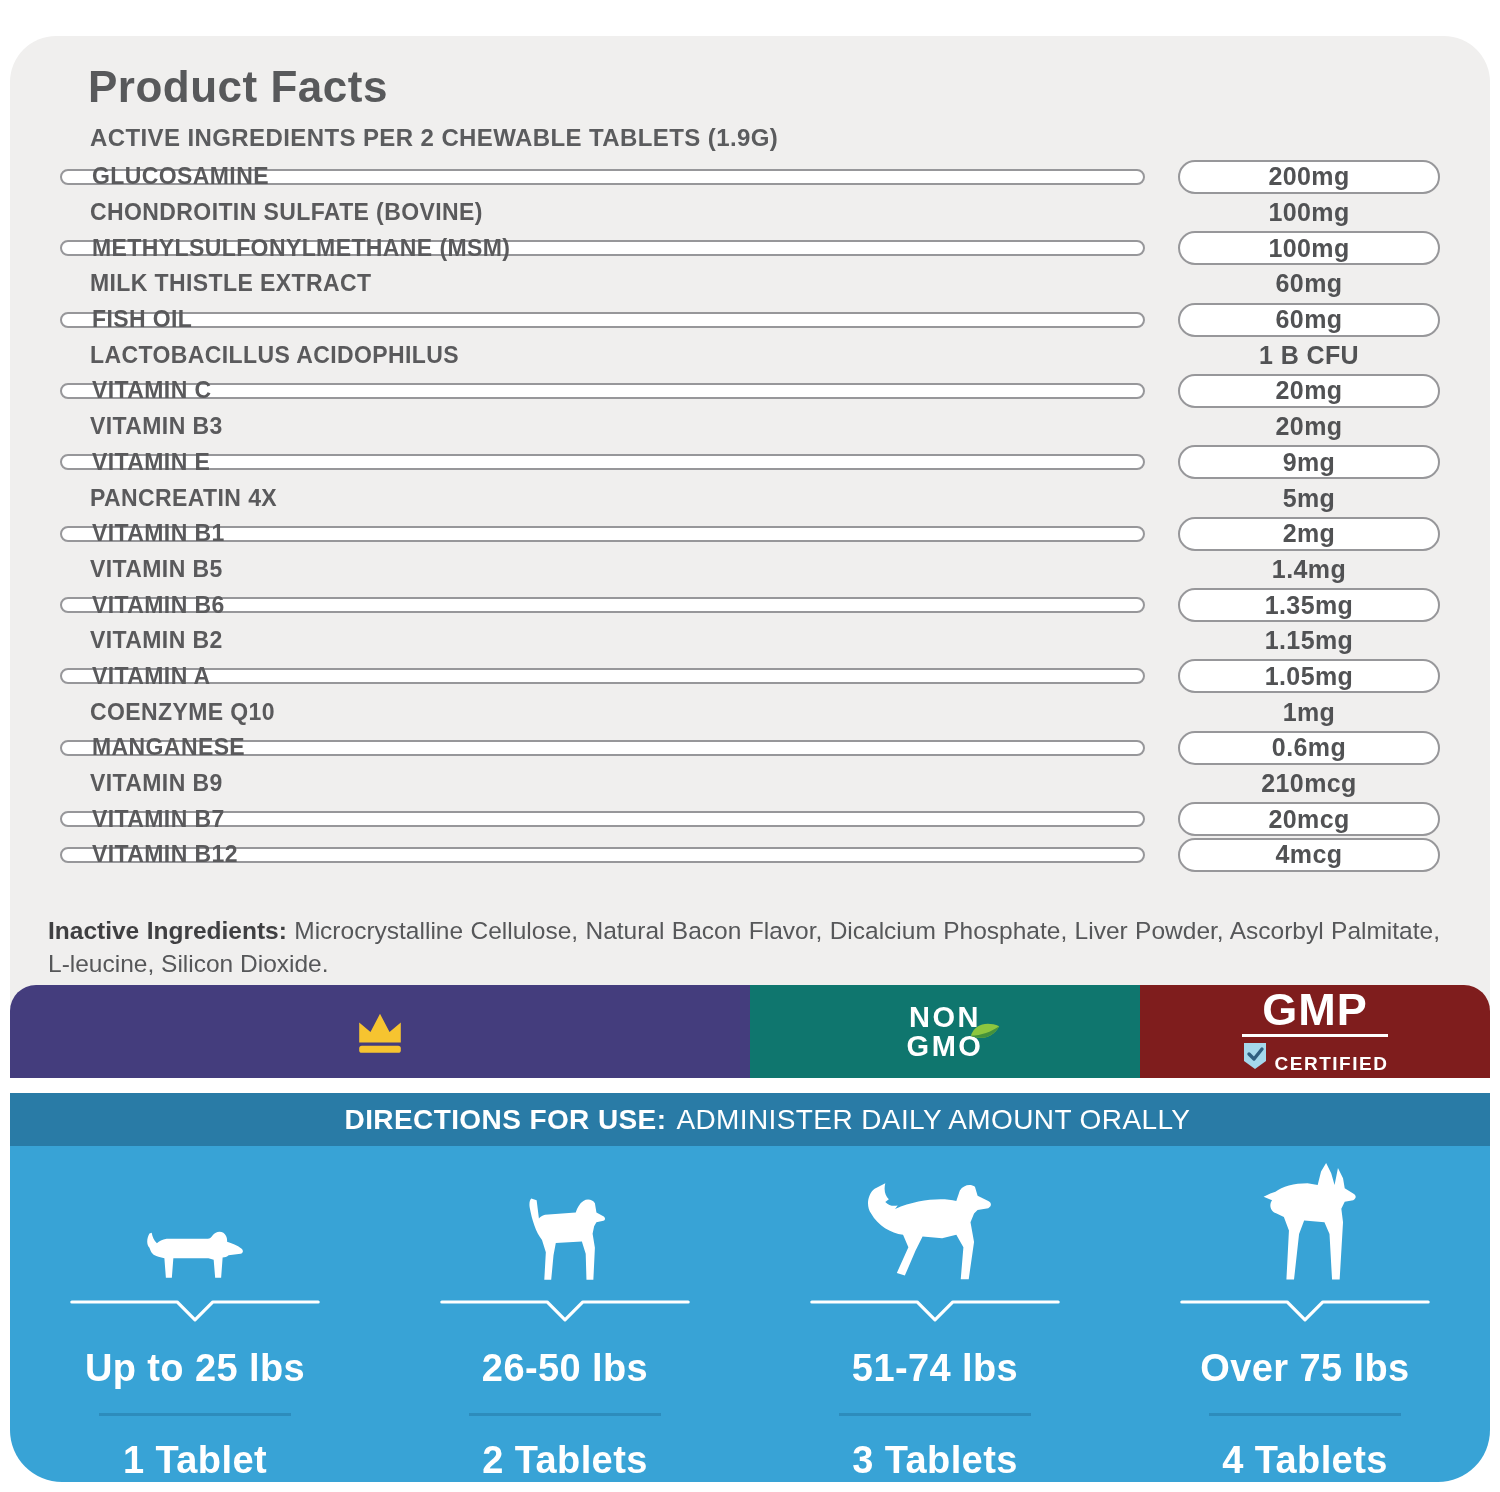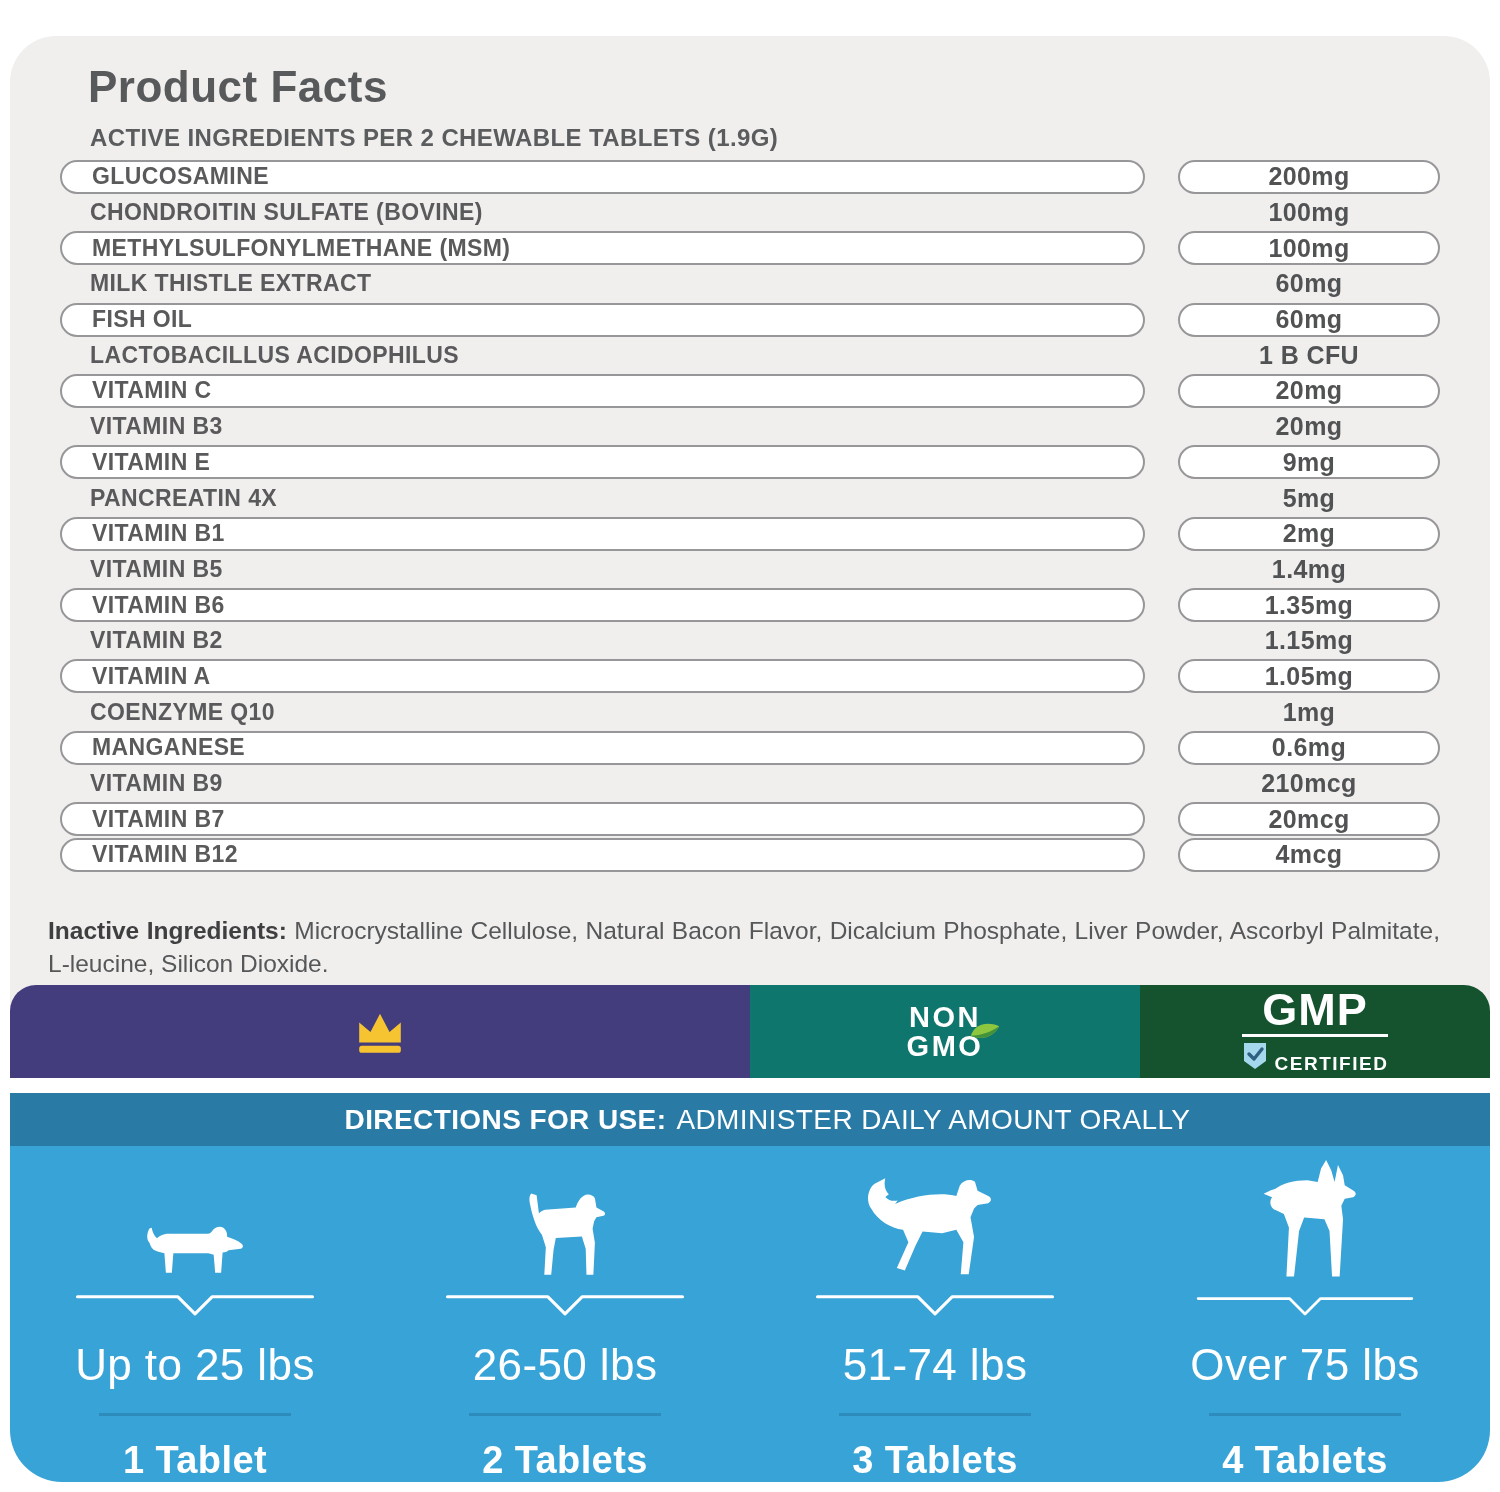--- a/index.html
+++ b/index.html
@@ -9,21 +9,21 @@
   }
   
   .card{
     position:absolute;left:10px;top:12px;width:1480px;height:971px;
     background:#f0efee;border-radius:46px 46px 0 0;margin-top:24px;
   }
   .pf-title{margin:26px 0 0 78px;font-size:44px;font-weight:bold;color:#58595b;letter-spacing:.5px;}
   .pf-sub{margin:12px 0 0 80px;font-size:24px;font-weight:bold;color:#5b5c5e;letter-spacing:.4px;}
   .ing-table{position:absolute;left:0;top:123px;width:100%;}
   .ing-row{display:flex;height:35.7px;align-items:center;}
-  .name-box{margin-left:50px;width:1085px;height:34px;display:flex;align-items:center;box-sizing:border-box;padding-left:30px;}
+  .name-box{margin-left:50px;width:1085px;height:16px;display:flex;align-items:center;box-sizing:border-box;padding-left:30px;}
   .amt-box{margin-left:33px;width:262px;height:34px;display:flex;align-items:center;justify-content:center;box-sizing:border-box;}
   .pill{background:#ffffff;border:2px solid #97979a;border-radius:20px;}
   .name-box span{font-size:23px;font-weight:bold;color:#5a5a5c;letter-spacing:.4px;}
   .amt-box span{font-size:25px;font-weight:bold;color:#515254;letter-spacing:.4px;}
   .inactive{
     position:absolute;left:38px;top:878px;width:1392px;
     font-size:24.5px;line-height:33px;color:#565759;text-align:justify;
   }
   .inactive b{color:#3f3f41;}
   
@@ -47,21 +47,21 @@
   }
   .directions .b{font-weight:bold;margin-right:10px;margin-left:35px;}
   
   .doses{
     position:absolute;left:10px;top:1146px;width:1480px;height:336px;
     border-radius:0 0 52px 52px;display:flex;padding-top:14px;box-sizing:border-box;
   }
   .dose-col{flex:1;display:flex;flex-direction:column;align-items:center;color:#fff;}
   .dog-box{height:124px;display:flex;align-items:flex-end;justify-content:center;margin-bottom:16px;}
   .bracket{display:block;}
-  .weight{font-size:44px;font-weight:normal;margin-top:22px;letter-spacing:.4px;}
+  .weight{font-size:38px;font-weight:bold;margin-top:22px;letter-spacing:.4px;}
   .divider{width:192px;height:3px;background:rgba(0,40,70,0.18);margin:23px 0;}
   .tablets{font-size:38px;font-weight:bold;letter-spacing:.4px;}
 </style>
 </head>
 <body>
 
 <div class="card" style="background-color: rgb(240, 239, 238);">
   <div class="pf-title">Product Facts</div>
   <div class="pf-sub">ACTIVE INGREDIENTS PER 2 CHEWABLE TABLETS (1.9G)</div>
 
@@ -242,21 +242,21 @@
   </div>
 
   <div class="seg seg-nongmo" style="background-color: #0f766e;">
     <span class="nongmo-line">NON</span>
     <span class="nongmo-line"><span>GM</span><span class="o-leaf"><span>O</span><svg width="28" height="22" viewBox="0 0 28 22">
         <path d="M2,20 C2,8 12,1 26,2 C24,14 14,21 2,20 Z" fill="#8dc63f"></path>
         <path d="M2,20 C12,16 20,10 26,2 C24,14 14,21 2,20 Z" fill="#44913c"></path>
       </svg></span></span>
   </div>
 
-  <div class="seg seg-gmp" style="background-color: #14532d;">
+  <div class="seg seg-gmp" style="background-color: #7f1d1d;">
     <div class="gmp-title">GMP</div>
     <div class="gmp-sub">
       <svg width="26" height="30" viewBox="0 0 26 30">
         <path d="M2,2 L24,2 L24,20 L13,28 L2,20 Z" fill="#a5d8ec"></path>
         <path d="M7,13 L12,18 L20,8" fill="none" stroke="#2f5f81" stroke-width="3.4" stroke-linecap="round" stroke-linejoin="round"></path>
       </svg>
       <span class="gmp-cert">CERTIFIED</span>
     </div>
   </div>
 </div>

